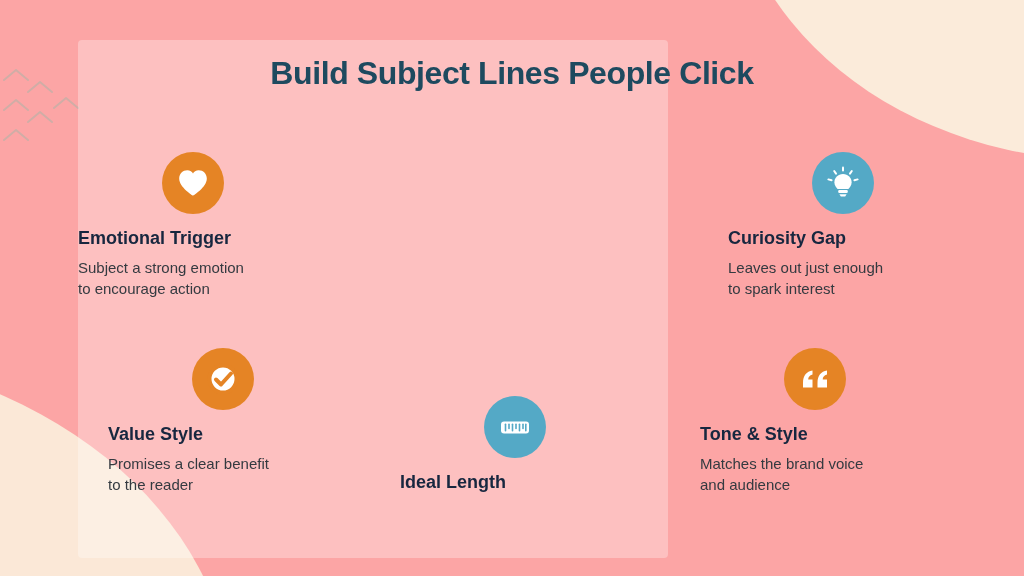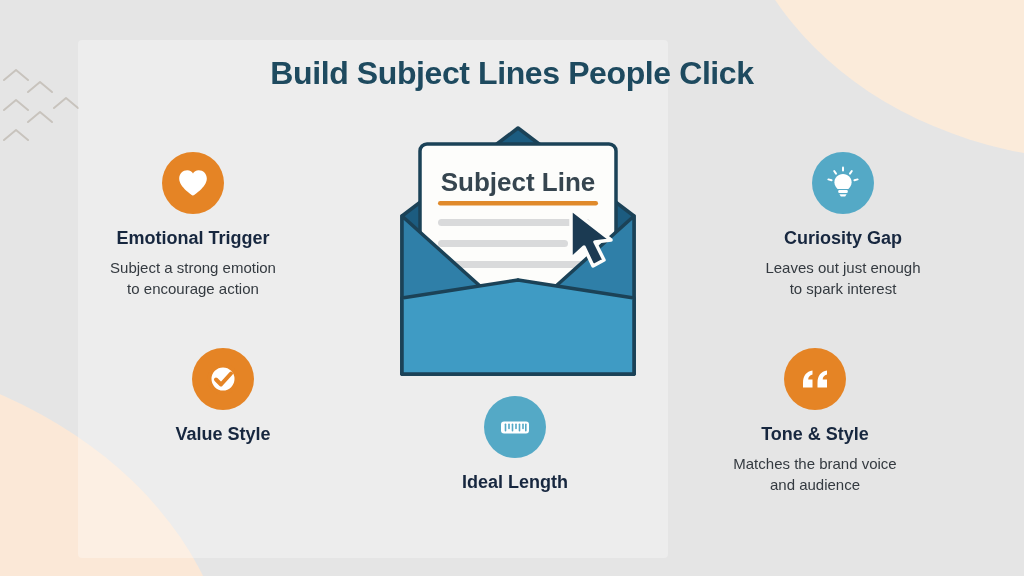--- a/index.html
+++ b/index.html
@@ -5,21 +5,21 @@
   * { margin:0; padding:0; box-sizing:border-box; }
   html, body {
     width:1024px; height:576px;
     font-family:"Liberation Sans", sans-serif;
     background:#FEFAF4;
     overflow:hidden;
   }
   #stage {
     position:relative;
     width:1024px; height:576px;
-    background:#e5e5e5;
+    background:#fca5a5;
   }
 
   
   .blob-tr {
     position:absolute; top:-150px; right:-120px;
     width:400px; height:330px;
     background:#FBEBDA;
     border-radius:0 0 0 100%;
     transform:rotate(-6deg);
   }
@@ -45,21 +45,21 @@
   
   .title {
     position:absolute; top:55px; left:0; width:1024px;
     text-align:center;
     font-size:32px; font-weight:bold;
     letter-spacing:-0.4px;
     color:#1E4A5F;
   }
 
   
-  .feature { position:absolute; text-align:center; }
+  .feature { position:absolute; }
   .badge {
     width:62px; height:62px; border-radius:50%;
     margin:0 auto 14px auto;
     display:flex; align-items:center; justify-content:center;
   }
   .badge.orange { background:#E58425; }
   .badge.blue   { background:#54A9C6; }
   .f-title {
     font-size:18px; font-weight:bold; color:#17273F;
     margin-bottom:9px; white-space:nowrap;
@@ -94,43 +94,20 @@
       <polyline points="52,50 64,40 76,50"></polyline>
       <polyline points="26,64 38,54 50,64"></polyline>
       <polyline points="2,82 14,72 26,82"></polyline>
     </g>
   </svg>
 
   <div class="panel"></div>
 
   <div class="title">Build Subject Lines People Click</div>
 
-  <div class="envelope">
-    <svg viewBox="0 0 280 275" width="280" height="275">
-
-      <path d="M24 104 L140 16 L256 104 L256 262 L24 262 Z" fill="#1C5C80" stroke="#1B4257" stroke-width="3.5" stroke-linejoin="round"></path>
-
-      <g>
-        <rect x="42" y="32" width="196" height="168" rx="7" fill="#FDFDFB" stroke="#1B4257" stroke-width="3.5"></rect>
-        <text x="140" y="79" text-anchor="middle" font-family="Liberation Sans, sans-serif" font-size="26" font-weight="bold" fill="#36454F">Subject Line</text>
-        <rect x="60" y="89" width="160" height="4.5" rx="2.2" fill="#E08A2B"></rect>
-        <rect x="60" y="107" width="152" height="7" rx="3.5" fill="#D9DADB"></rect>
-        <rect x="60" y="128" width="130" height="7" rx="3.5" fill="#D9DADB"></rect>
-        <rect x="60" y="149" width="152" height="7" rx="3.5" fill="#D9DADB"></rect>
-      </g>
-
-      <path d="M24 104 L24 262 L112 183 Z" fill="#2F7FA8" stroke="#1B4257" stroke-width="3.5" stroke-linejoin="round"></path>
-      <path d="M256 104 L256 262 L168 183 Z" fill="#2F7FA8" stroke="#1B4257" stroke-width="3.5" stroke-linejoin="round"></path>
-
-      <path d="M24 262 L140 168 L256 262 Z" fill="#3F9BC4" stroke="#1B4257" stroke-width="3.5" stroke-linejoin="round"></path>
-      <path d="M24 262 L24 186 L140 168 L256 186 L256 262 Z" fill="#3F9BC4" stroke="#1B4257" stroke-width="3.5" stroke-linejoin="round"></path>
-
-      <path d="M193 97 L193 147 L206 135 L215 154 L226 148 L217 130 L233 128 Z" fill="#1B3A52" stroke="#FDFDFB" stroke-width="3.5" stroke-linejoin="round"></path>
-    </svg>
-  </div>
 
   <div class="feature" id="f-emotional">
     <div class="badge orange">
       <svg width="34" height="34" viewBox="0 0 32 32">
         <path d="M16 28 C16 28 3 20.2 3 11.8 C3 7.3 6.5 4 10.6 4 C13.2 4 15.2 5.4 16 7.1 C16.8 5.4 18.8 4 21.4 4 C25.5 4 29 7.3 29 11.8 C29 20.2 16 28 16 28 Z" fill="#FFFFFF"></path>
       </svg>
     </div>
     <div class="f-title">Emotional Trigger</div>
     <div class="f-desc">Subject a strong emotion
 to encourage action</div>
@@ -138,20 +115,22 @@
 
   <div class="feature" id="f-value">
     <div class="badge orange">
       <svg width="40" height="40" viewBox="0 0 40 40">
         <circle cx="20" cy="20" r="13.5" fill="#FFFFFF"></circle>
         <circle cx="20" cy="20" r="13.5" fill="none" stroke="#E58425" stroke-width="4"></circle>
         <polyline points="13,20.5 18,25.5 28,14.5" fill="none" stroke="#E58425" stroke-width="4" stroke-linecap="round" stroke-linejoin="round"></polyline>
       </svg>
     </div>
     <div class="f-title">Value Style</div>
+    <div class="f-desc">Promises a clear benefit
+to the reader</div>
   </div>
 
   <div class="feature" id="f-curiosity">
     <div class="badge blue">
       <svg width="36" height="36" viewBox="0 0 36 36">
         <path d="M18 9 C23 9 26.6 12.7 26.6 17.2 C26.6 20.3 24.8 22.4 23.4 24 L12.6 24 C11.2 22.4 9.4 20.3 9.4 17.2 C9.4 12.7 13 9 18 9 Z" fill="#FFFFFF"></path>
         <rect x="13.2" y="25" width="9.6" height="3" rx="1.2" fill="#FFFFFF"></rect>
         <path d="M14.4 29.2 L21.6 29.2 L20.2 31.6 L15.8 31.6 Z" fill="#FFFFFF"></path>
         <g stroke="#FFFFFF" stroke-width="2" stroke-linecap="round">
           <line x1="18" y1="2.4" x2="18" y2="5.6"></line>

